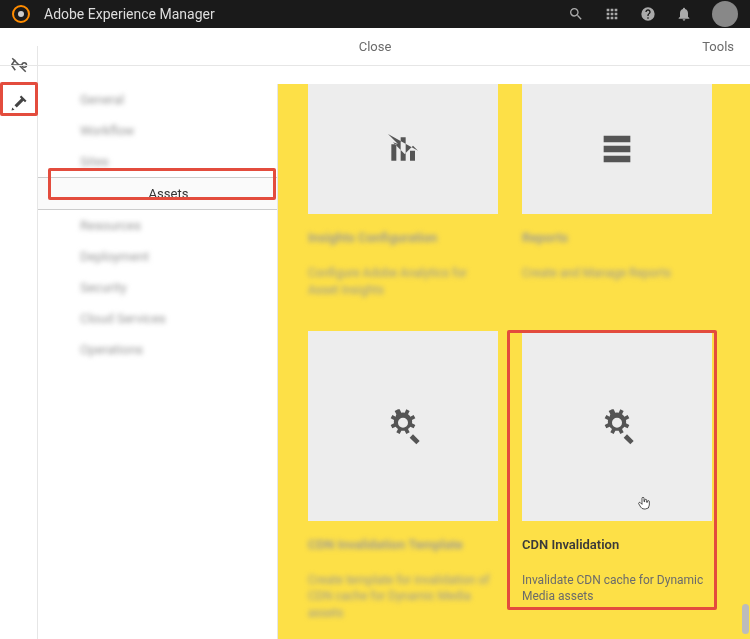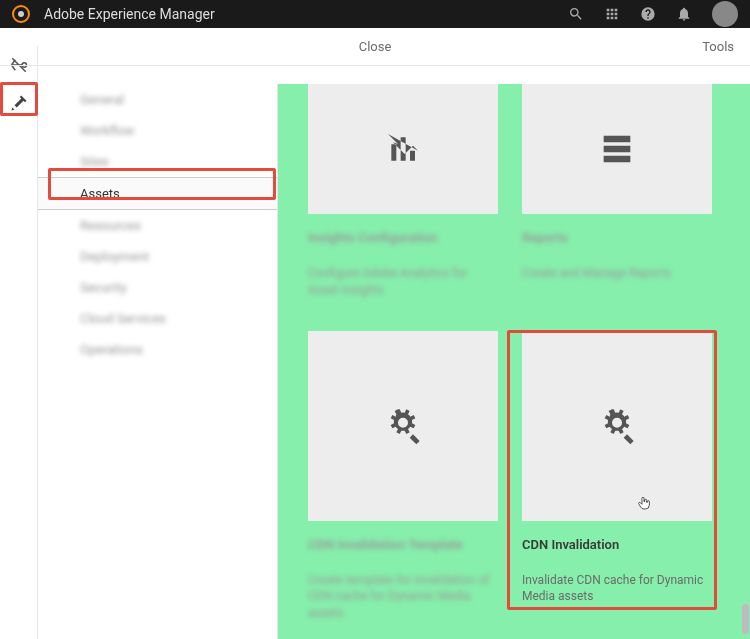--- a/index.html
+++ b/index.html
@@ -104,31 +104,32 @@
       font-size: 13px;
       cursor: pointer;
       filter: blur(2.5px);
     }
     .sidebar-item.selected {
       filter: none;
       border-top: 1px solid #ccc;
       border-bottom: 1px solid #ccc;
       color: #333;
       background: #fafafa;
+      text-align: center;
     }
     
     .main {
       position: absolute;
       top: 84px;
       left: 278px;
       right: 0;
       bottom: 0;
       padding: 0 30px 20px 30px;
       overflow-y: auto;
-      background: #86efac;
+      background: #fde047;
     }
     .cards {
       display: flex;
       gap: 24px;
       flex-wrap: wrap;
     }
     .card {
       width: 190px;
       display: flex;
       flex-direction: column;

